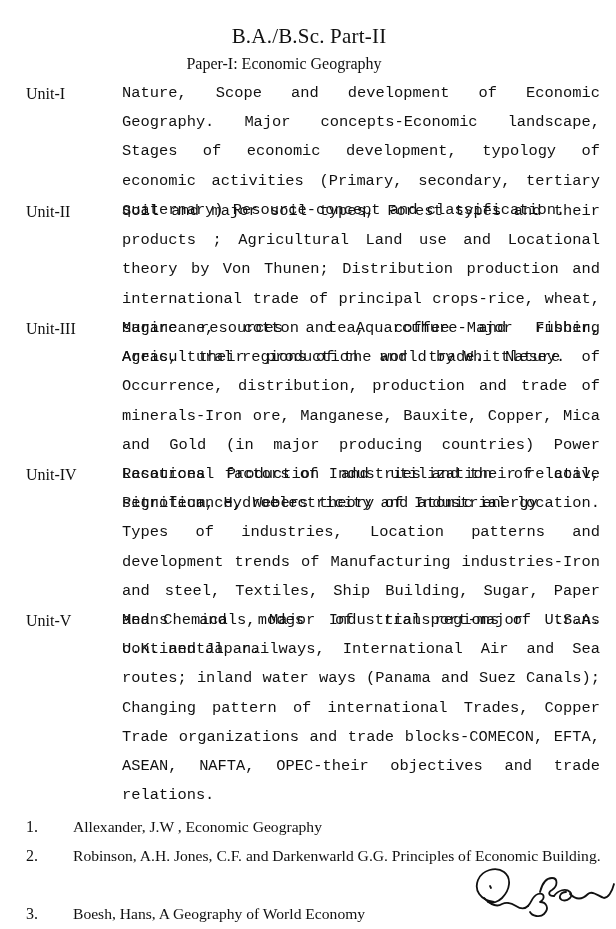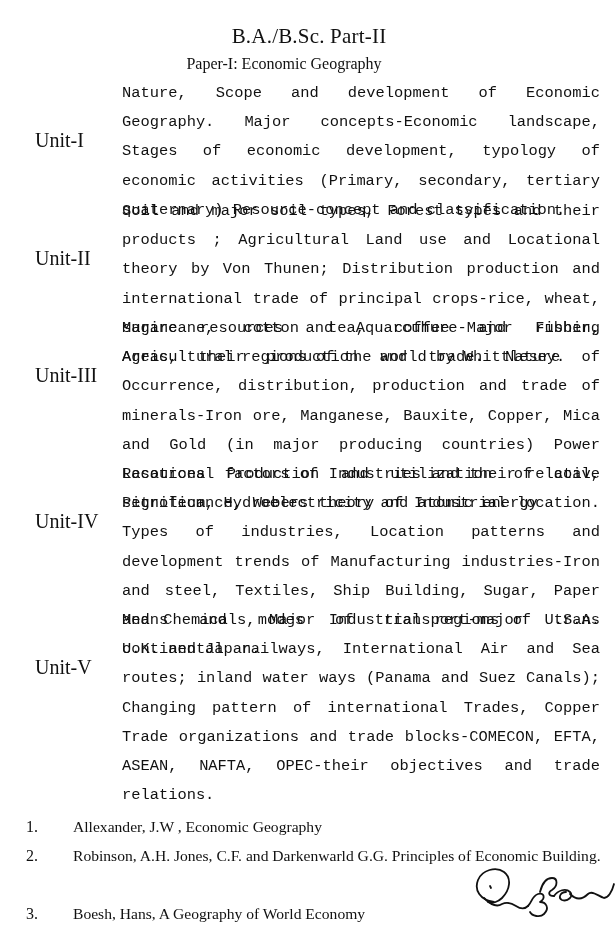--- a/index.html
+++ b/index.html
@@ -41,25 +41,24 @@
       font-size: 16px;
       line-height: 20px;
     }
     .unit {
       position: absolute;
       left: 26px;
       width: 580px;
     }
     .unit-label {
       position: absolute;
-      left: 9px;
+      left: 0;
       top: 0;
-      font-size: 20px;
+      font-size: 16px;
       line-height: 29.2px;
-      margin-top: 47px;
     }
     .unit-text {
       position: absolute;
       left: 96px;
       top: 0;
       width: 478px;
       font-size: 15.4px;
       line-height: 29.2px;
       text-align: justify;
       font-family: Liberation Mono, monospace;

